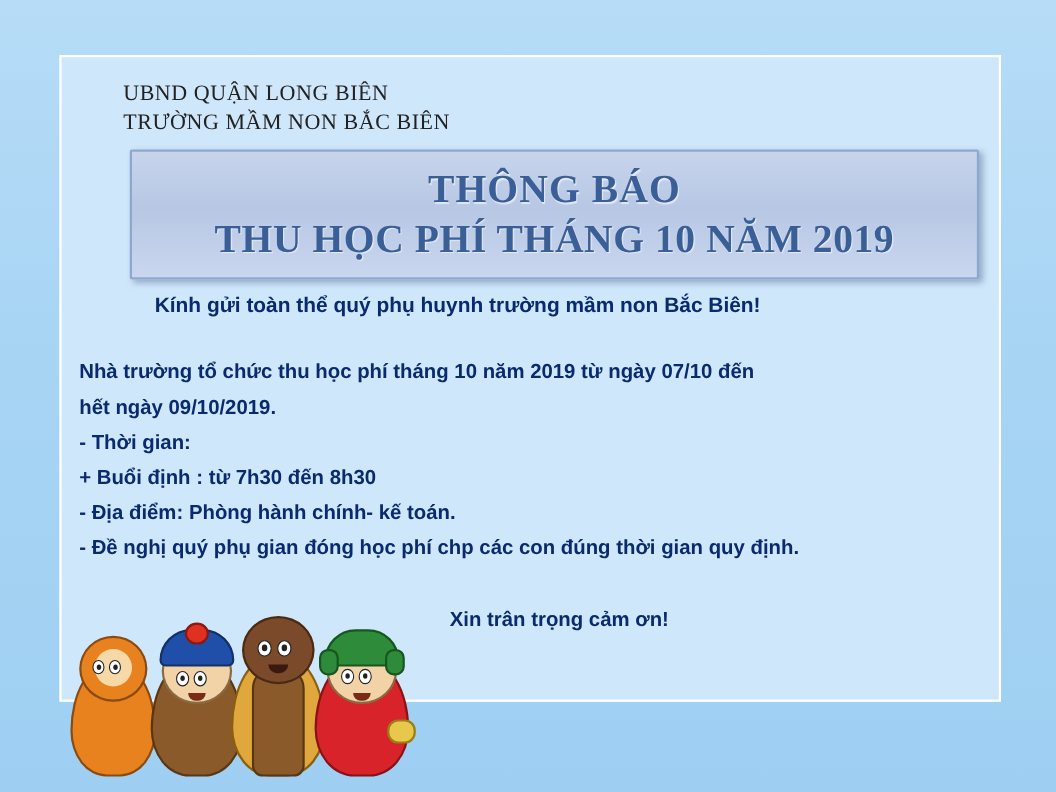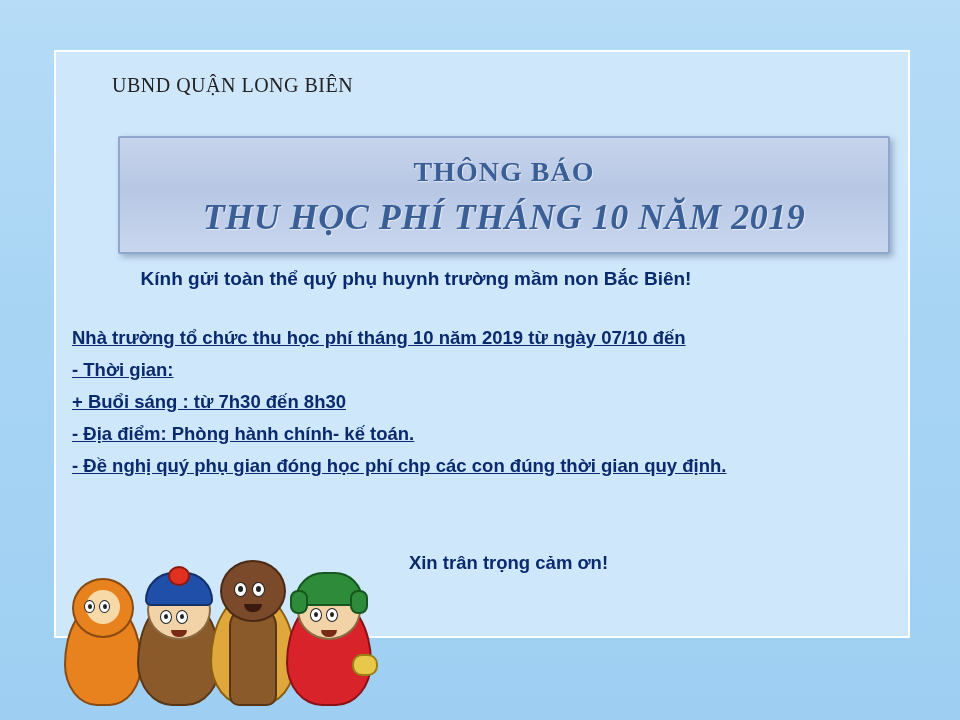--- a/index.html
+++ b/index.html
@@ -56,57 +56,55 @@
     box-shadow: 3px 3px 6px rgba(40, 60, 100, 0.35);
     box-sizing: border-box;
     display: flex;
     flex-direction: column;
     align-items: center;
     justify-content: center;
   }
   .title-line1 {
     font-family: "Liberation Serif", serif;
     font-weight: bold;
-    font-size: 28px;
+    font-size: 36px;
     color: #3a5f96;
     letter-spacing: 1px;
     text-shadow: 1px 1px 1px rgba(255,255,255,0.6);
     line-height: 44px;
   }
   .title-line2 {
     font-family: "Liberation Serif", serif;
     font-weight: bold;
     font-size: 36px;
     color: #3a5f96;
     letter-spacing: 0.5px;
     text-shadow: 1px 1px 1px rgba(255,255,255,0.6);
     line-height: 46px;
     white-space: nowrap;
-    font-style: italic;
   }
   .greeting {
     position: absolute;
     left: 0;
     top: 268px;
     width: 832px;
     text-align: center;
     font-size: 19px;
     font-weight: bold;
     color: #0a2a6e;
   }
   .body-text {
     position: absolute;
     left: 72px;
     top: 322px;
     width: 876px;
     color: #0a2a6e;
     font-size: 18.5px;
     font-weight: bold;
     line-height: 32px;
-    text-decoration: underline;
   }
   .body-text p {
     margin: 0;
     white-space: nowrap;
   }
   .closing {
     position: absolute;
     left: 0;
     top: 552px;
     width: 960px;
@@ -188,33 +186,35 @@
 </style>
 </head>
 <body>
 
 <div class="slide">
 
   <div class="panel"></div>
 
   <div class="header-lines">
     <div>UBND  QUẬN  LONG  BIÊN</div>
+    <div>TRƯỜNG MẦM NON BẮC BIÊN</div>
   </div>
 
   <div class="title-box">
     <div class="title-line1">THÔNG BÁO</div>
     <div class="title-line2">THU HỌC PHÍ THÁNG 10 NĂM  2019</div>
   </div>
 
   <div class="greeting">Kính gửi toàn thể quý phụ huynh trường mầm non Bắc Biên!</div>
 
   <div class="body-text">
     <p>Nhà trường tổ chức thu học phí tháng 10 năm 2019 từ ngày 07/10 đến</p>
+    <p>hết ngày 09/10/2019.</p>
     <p>-    Thời gian:</p>
-    <p>+ Buổi sáng : từ 7h30 đến 8h30</p>
+    <p>+ Buổi định : từ 7h30 đến 8h30</p>
     <p>-   Địa điểm: Phòng hành chính- kế toán.</p>
     <p>-   Đề nghị quý phụ gian đóng học phí chp các con đúng thời gian quy định.</p>
   </div>
 
   <div class="closing">Xin trân trọng cảm ơn!</div>
 
   <div class="characters">
 
     <div class="char c1">
       <div class="body"></div>

